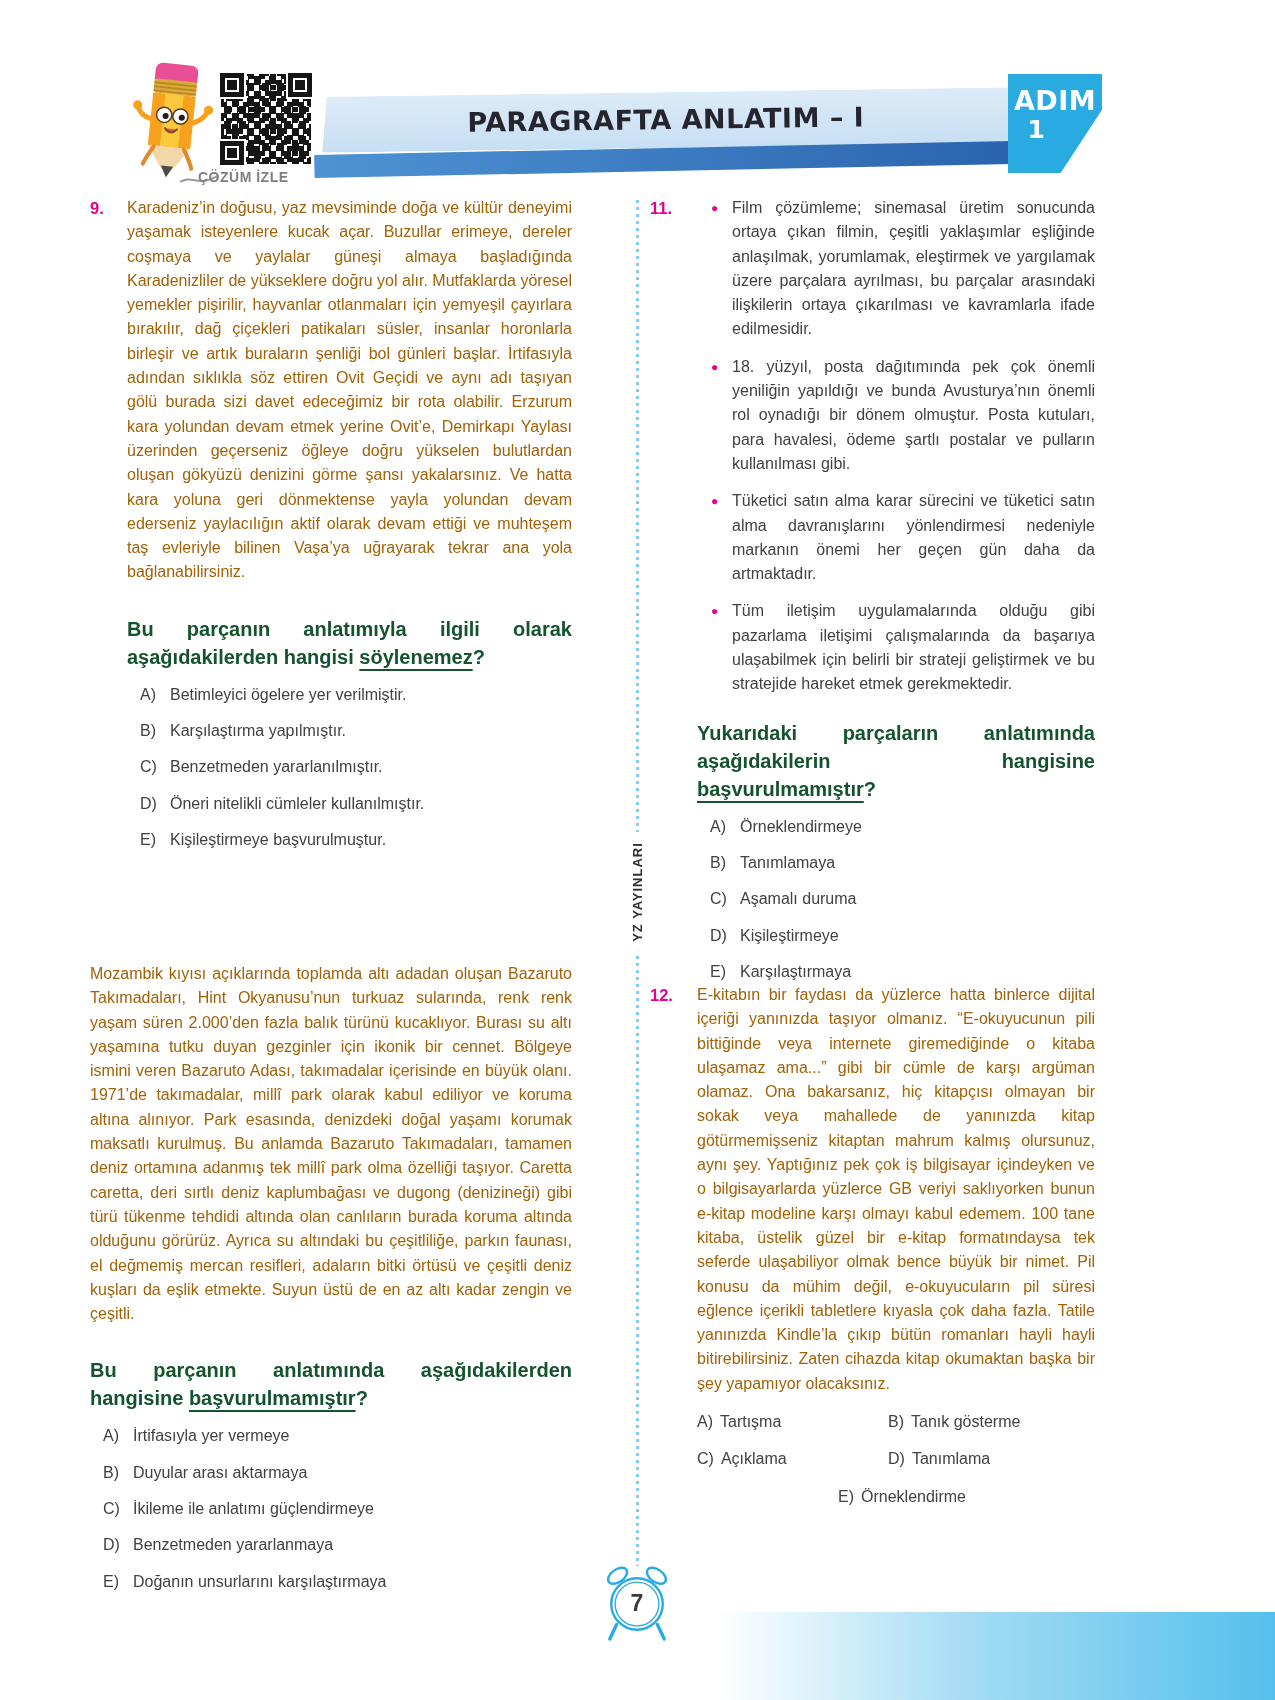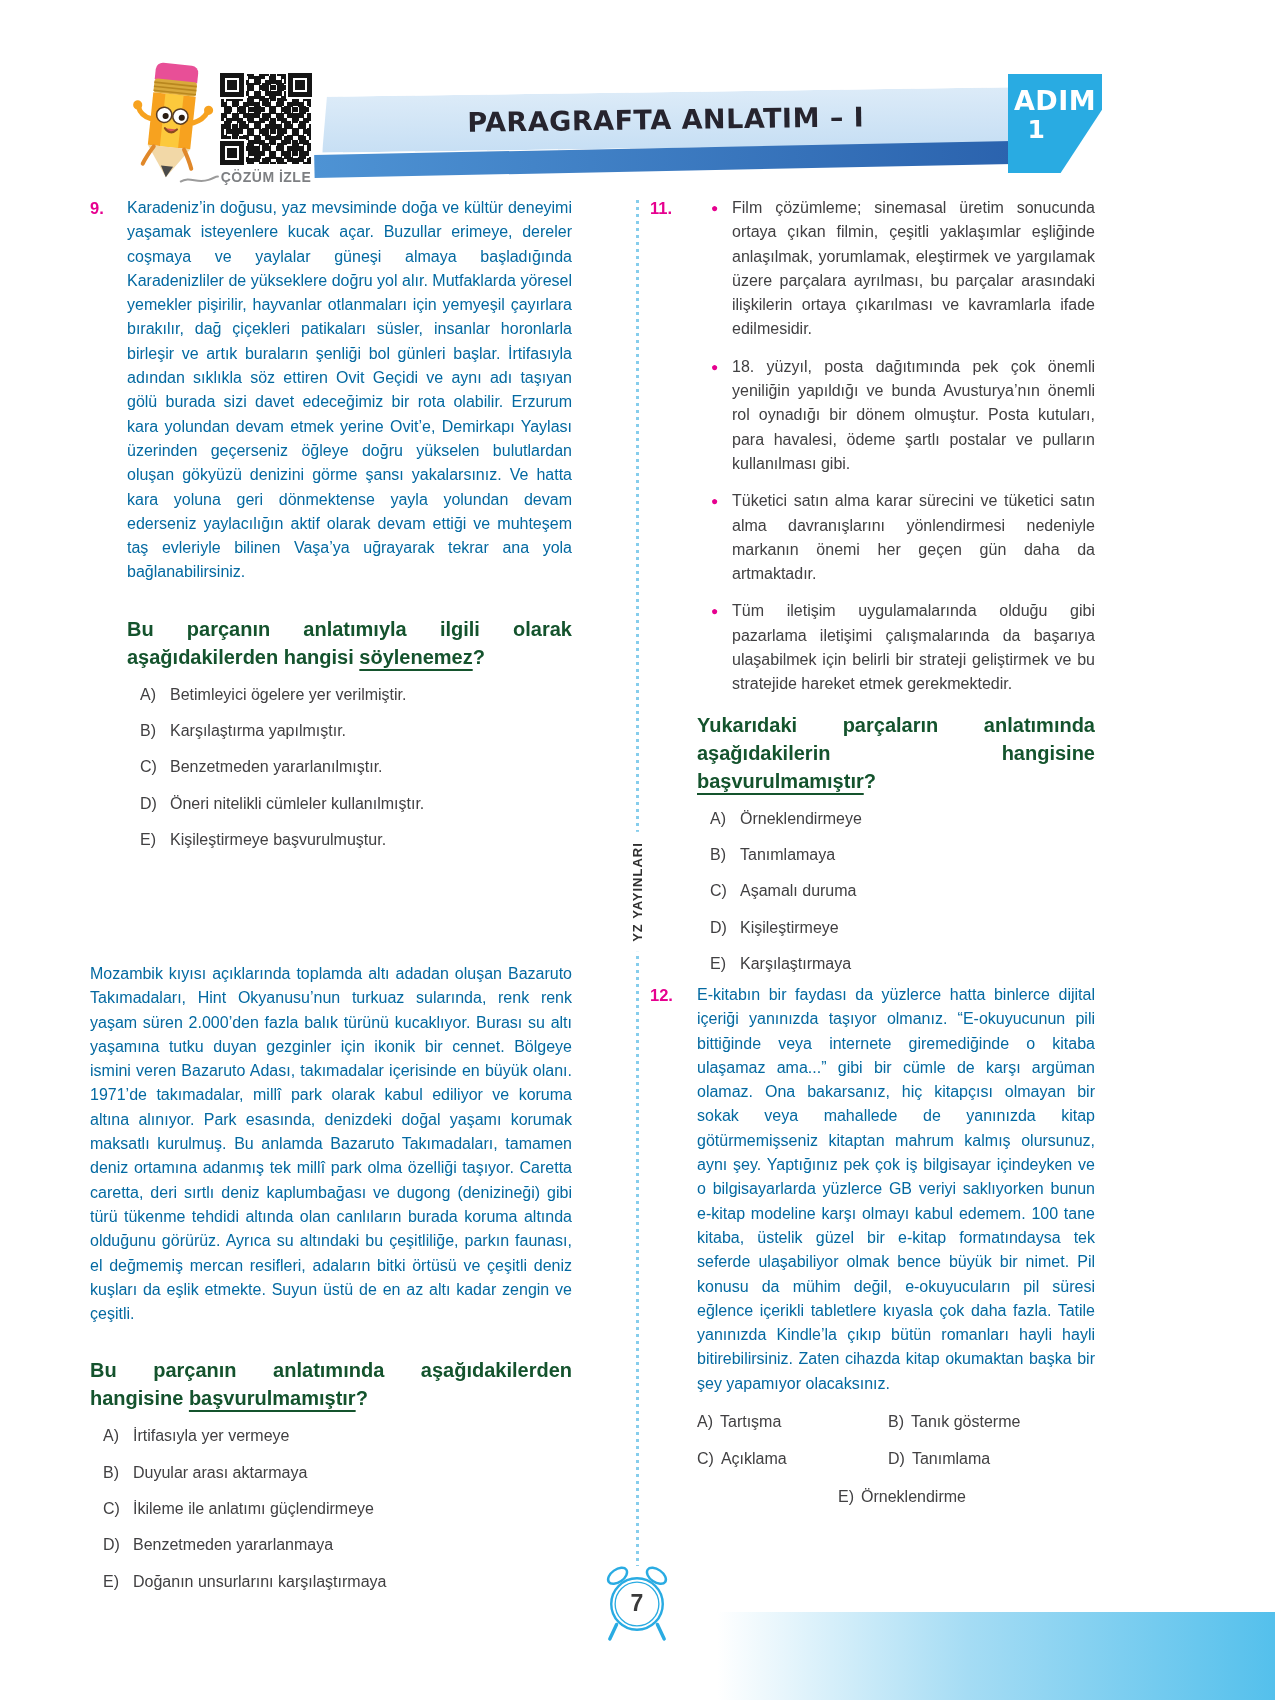--- a/index.html
+++ b/index.html
@@ -9,21 +9,21 @@
   
   .mascot{position:absolute;left:122px;top:58px;width:104px;height:132px;}
   .qr{position:absolute;left:221px;top:74px;width:90px;height:90px;
       background:
         repeating-conic-gradient(#151515 0% 25%, transparent 0% 50%) 0 0/11px 11px,
         repeating-conic-gradient(transparent 0% 25%, #151515 0% 50%) 3px 2px/15px 15px,
         #fff;}
   .finder{position:absolute;width:14px;height:14px;border:5px solid #151515;background:#fff;outline:2px solid #fff;}
   .finder::after{content:"";position:absolute;inset:2px;background:#151515;}
   .f1{left:-1px;top:-1px}.f2{right:-1px;top:-1px}.f3{left:-1px;bottom:-1px}
-  .qr-label{position:absolute;left:198px;top:169px;width:136px;text-align:center;
+  .qr-label{position:absolute;left:198px;top:169px;width:136px;
             font-weight:bold;font-size:14px;color:#7d7f82;letter-spacing:.5px;}
 
   .banner-wrap{position:absolute;left:322px;top:86px;width:688px;height:100px;transform:rotate(-0.8deg);}
   .banner-light{position:absolute;left:0;top:6px;width:100%;height:56px;
                 background:linear-gradient(180deg,#dcebf8,#c7dff4);
                 box-shadow:0 2px 5px rgba(40,80,120,.25);
                 clip-path:polygon(0.8% 0,100% 0,100% 100%,0 100%);}
   .banner-title{font-family:"DejaVu Sans",sans-serif;font-weight:800;font-size:27px;line-height:56px;
                 color:#26242e;text-align:center;letter-spacing:.5px;}
   .banner-stripe{position:absolute;left:-8px;top:62px;width:101.5%;height:23px;
@@ -37,21 +37,21 @@
   
   .question{position:absolute;display:flex;}
   #q9 {left:90px; top:196px; width:482px;}
   #q10{left:90px; top:962px; width:482px;}
   #q11{left:650px;top:196px; width:445px;}
   #q12{left:650px;top:983px; width:445px;}
   #q9 .qnum,#q10 .qnum{width:37px;}
   #q11 .qnum,#q12 .qnum{width:47px;}
   .qnum{flex-shrink:0;font-weight:bold;color:#e6008f;font-size:16.5px;line-height:24.3px;}
   .qbody{flex:1;min-width:0;}
-  .para{font-size:16px;line-height:24.3px;text-align:justify;color:#0369a1;margin:0;}
+  .para{font-size:16px;line-height:24.3px;text-align:justify;color:#a16207;margin:0;}
   .stem{font-size:20px;line-height:28px;font-weight:bold;color:#14532d;text-align:justify;margin:30px 0 0 0;}
   .u{text-decoration:underline;text-underline-offset:5px;text-decoration-thickness:1.5px;}
   .opts{margin-top:12px;padding-left:13px;}
   .opt{display:flex;margin-top:12px;line-height:24.3px;font-size:16px;color:#414042;}
   .letter{width:30px;flex-shrink:0;}
   .bullets{padding-left:14px;}
   .brow{display:flex;margin-bottom:13px;}
   .bdot{width:21px;flex-shrink:0;color:#e6008f;}
   .bdot::before{content:"●";font-size:12px;position:relative;top:2px;}
   .btext{flex:1;min-width:0;font-size:16px;line-height:24.3px;text-align:justify;color:#414042;}
@@ -197,21 +197,21 @@
           </div>
         <div class="brow">
             <span class="bdot"></span>
             <span class="btext">Tüketici satın alma karar sürecini ve tüketici satın alma davranışlarını yönlendirmesi nedeniyle markanın önemi her geçen gün daha da artmaktadır.</span>
           </div>
         <div class="brow">
             <span class="bdot"></span>
             <span class="btext">Tüm iletişim uygulamalarında olduğu gibi pazarlama iletişimi çalışmalarında da başarıya ulaşabilmek için belirli bir strateji geliştirmek ve bu stratejide hareket etmek gerekmektedir.</span>
           </div>
       </div>
-      <p class="stem" style="margin-top:14px"><span>Yukarıdaki parçaların anlatımında aşağıdakilerin hangisine </span><span class="u">başvurulmamıştır</span><span>?</span></p>
+      <p class="stem" style="margin-top:22px"><span>Yukarıdaki parçaların anlatımında aşağıdakilerin hangisine </span><span class="u">başvurulmamıştır</span><span>?</span></p>
       <div class="opts">
         <div class="opt">
             <span class="letter">A)</span>
             <span>Örneklendirmeye</span>
           </div>
         <div class="opt">
             <span class="letter">B)</span>
             <span>Tanımlamaya</span>
           </div>
         <div class="opt">

